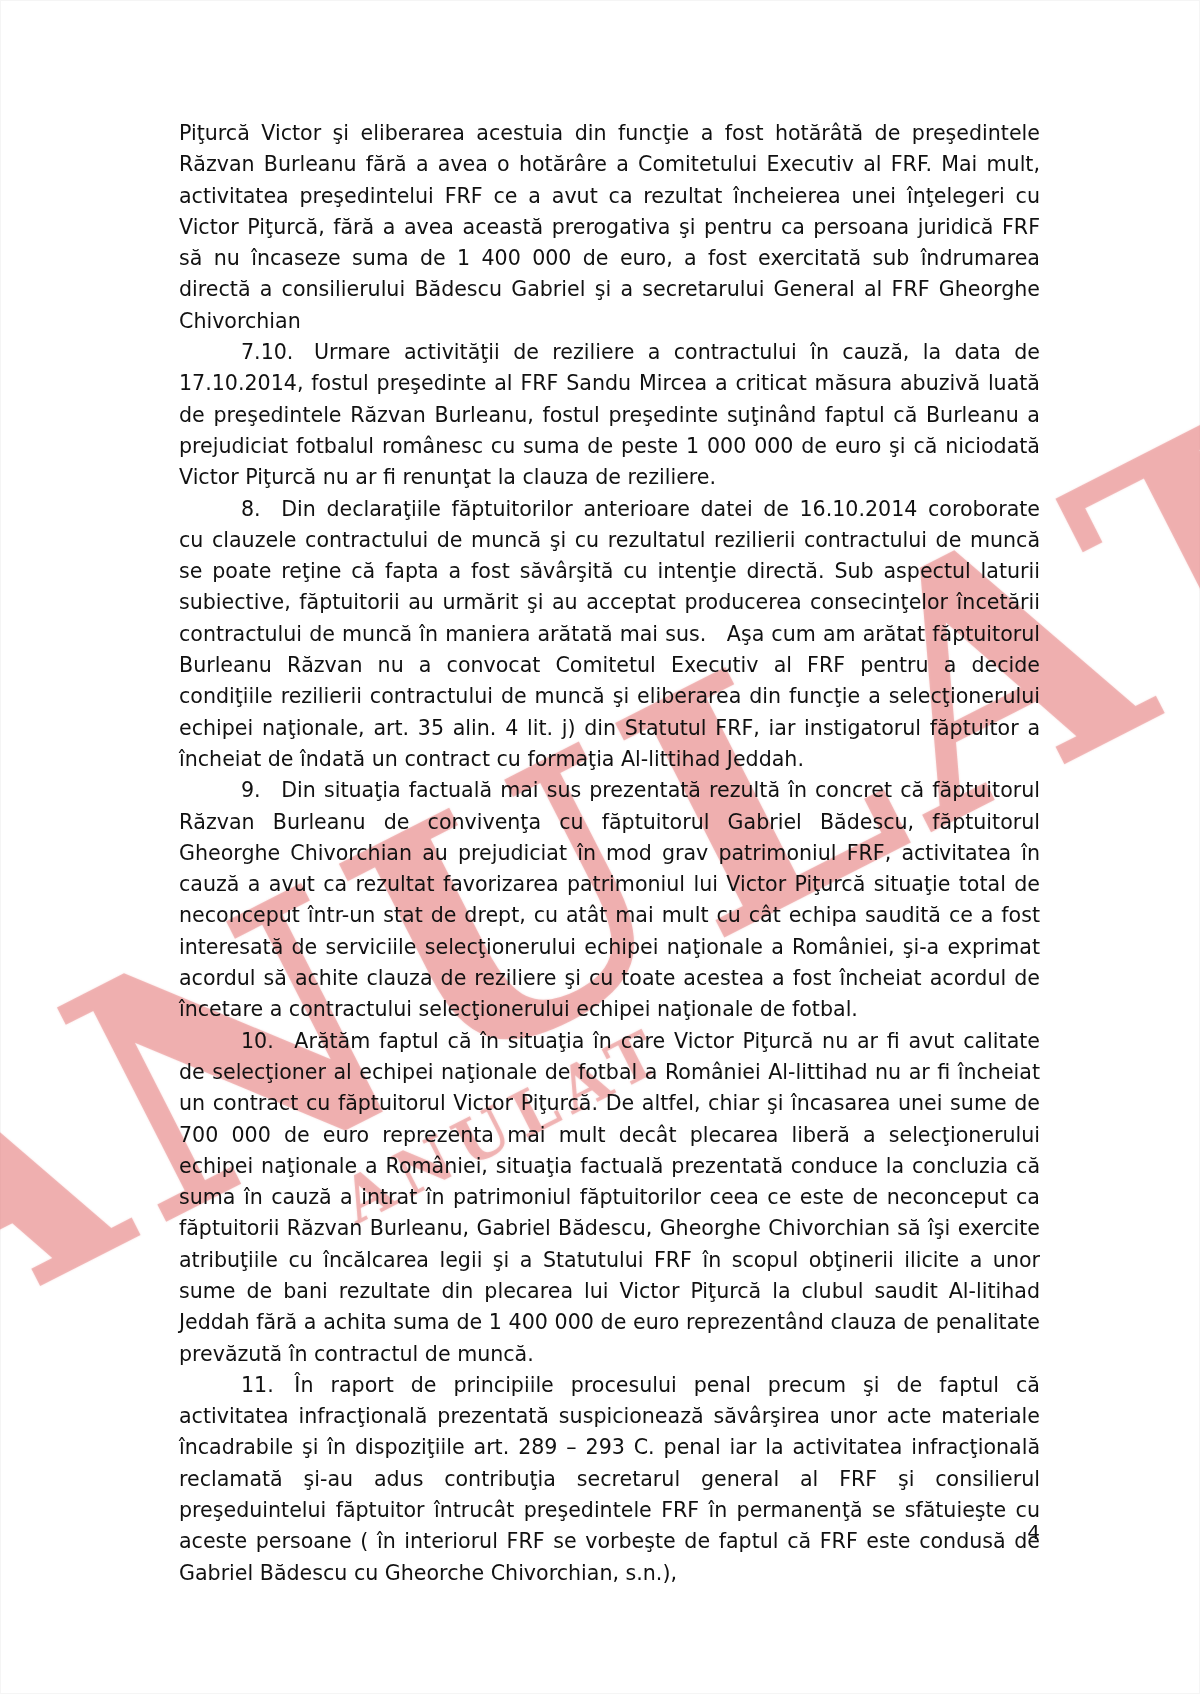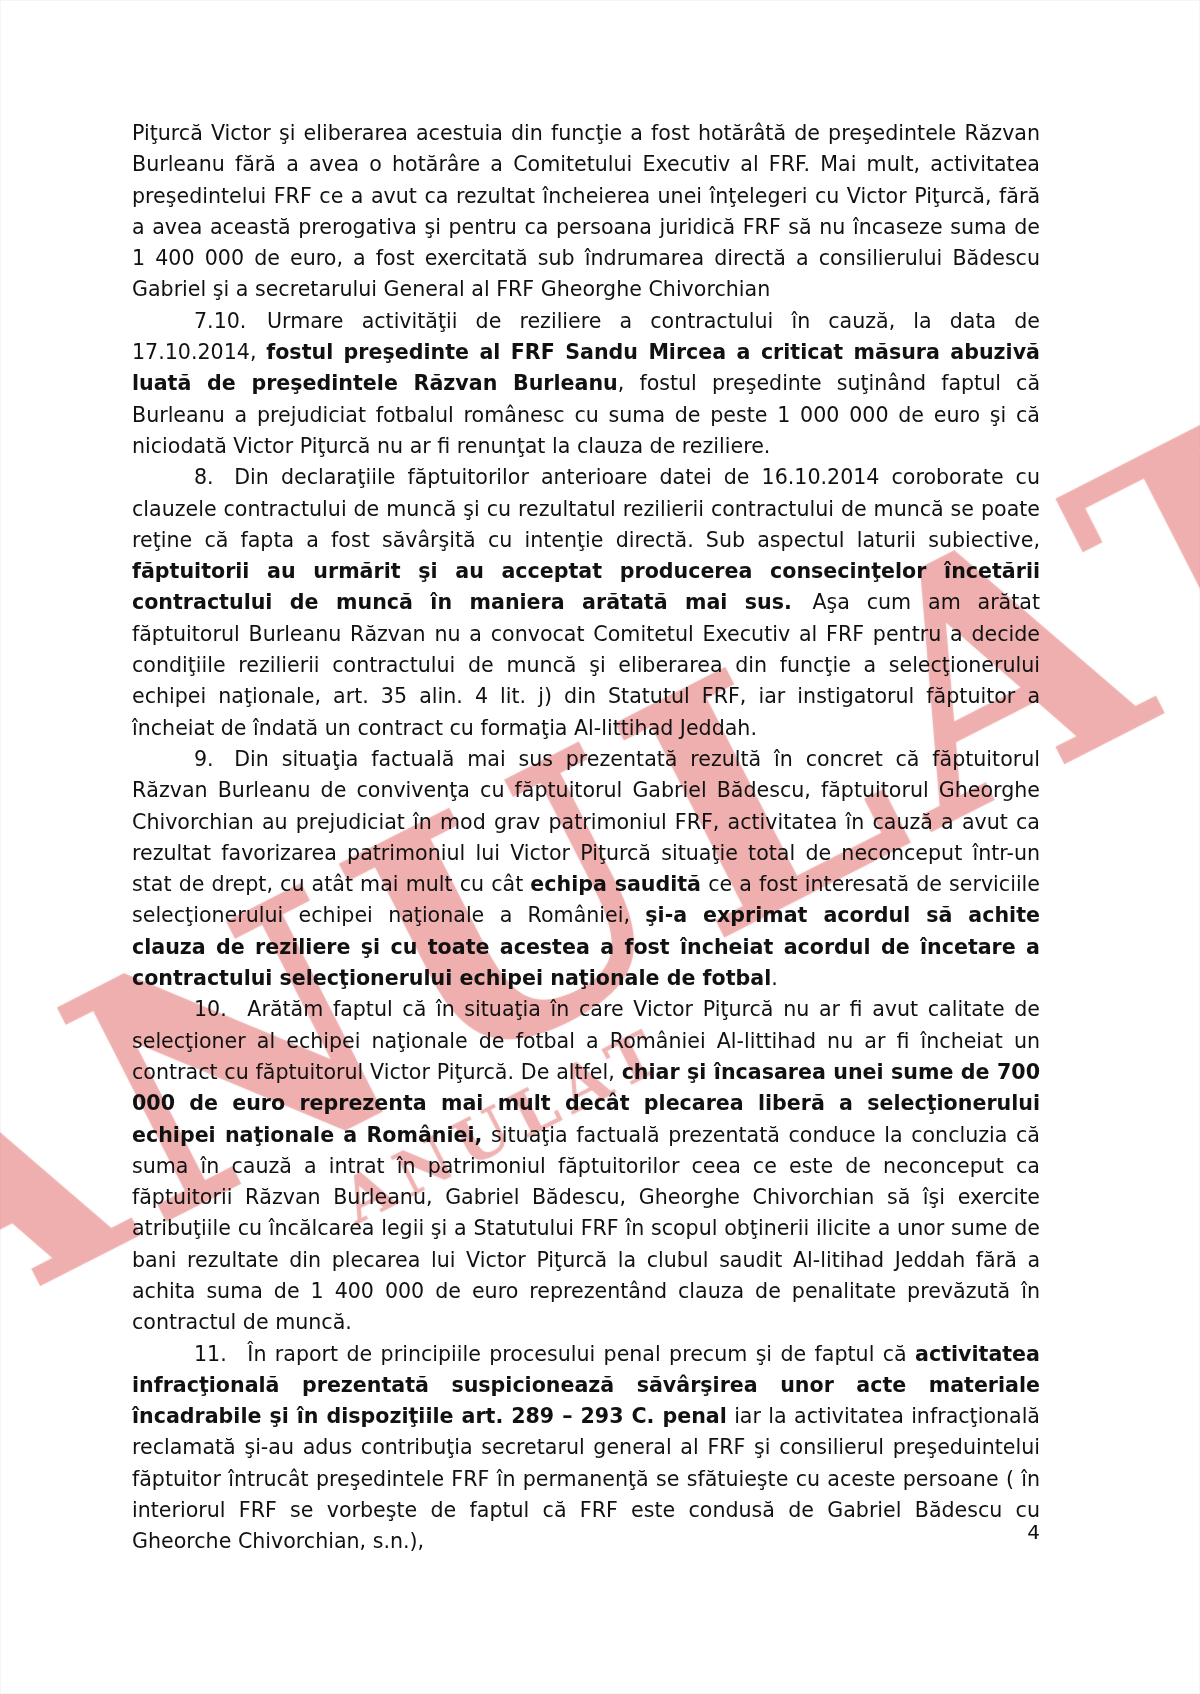--- a/index.html
+++ b/index.html
@@ -66,34 +66,35 @@
   }
   .doc-text {
     font-family: "DejaVu Sans", sans-serif;
     font-size: 20.6px;
     line-height: 1.52;
     color: #111111;
     text-align: justify;
     text-justify: inter-word;
     -webkit-hyphens: none;
     hyphens: none;
+    margin-left: 47px;
   }
   .doc-text p {
     margin: 0;
     text-indent: 0;
   }
   .para {
     margin: 0;
   }
   .indent {
     display: inline-block;
     width: 62px;
   }
   b, .b {
-    font-weight: 700;
+    font-weight: 400;
   }
   .u {
   }
   .page-number {
     position: absolute;
     right: 160px;
     bottom: 150px;
     font-family: "DejaVu Sans", sans-serif;
     font-size: 20px;
     color: #111;

